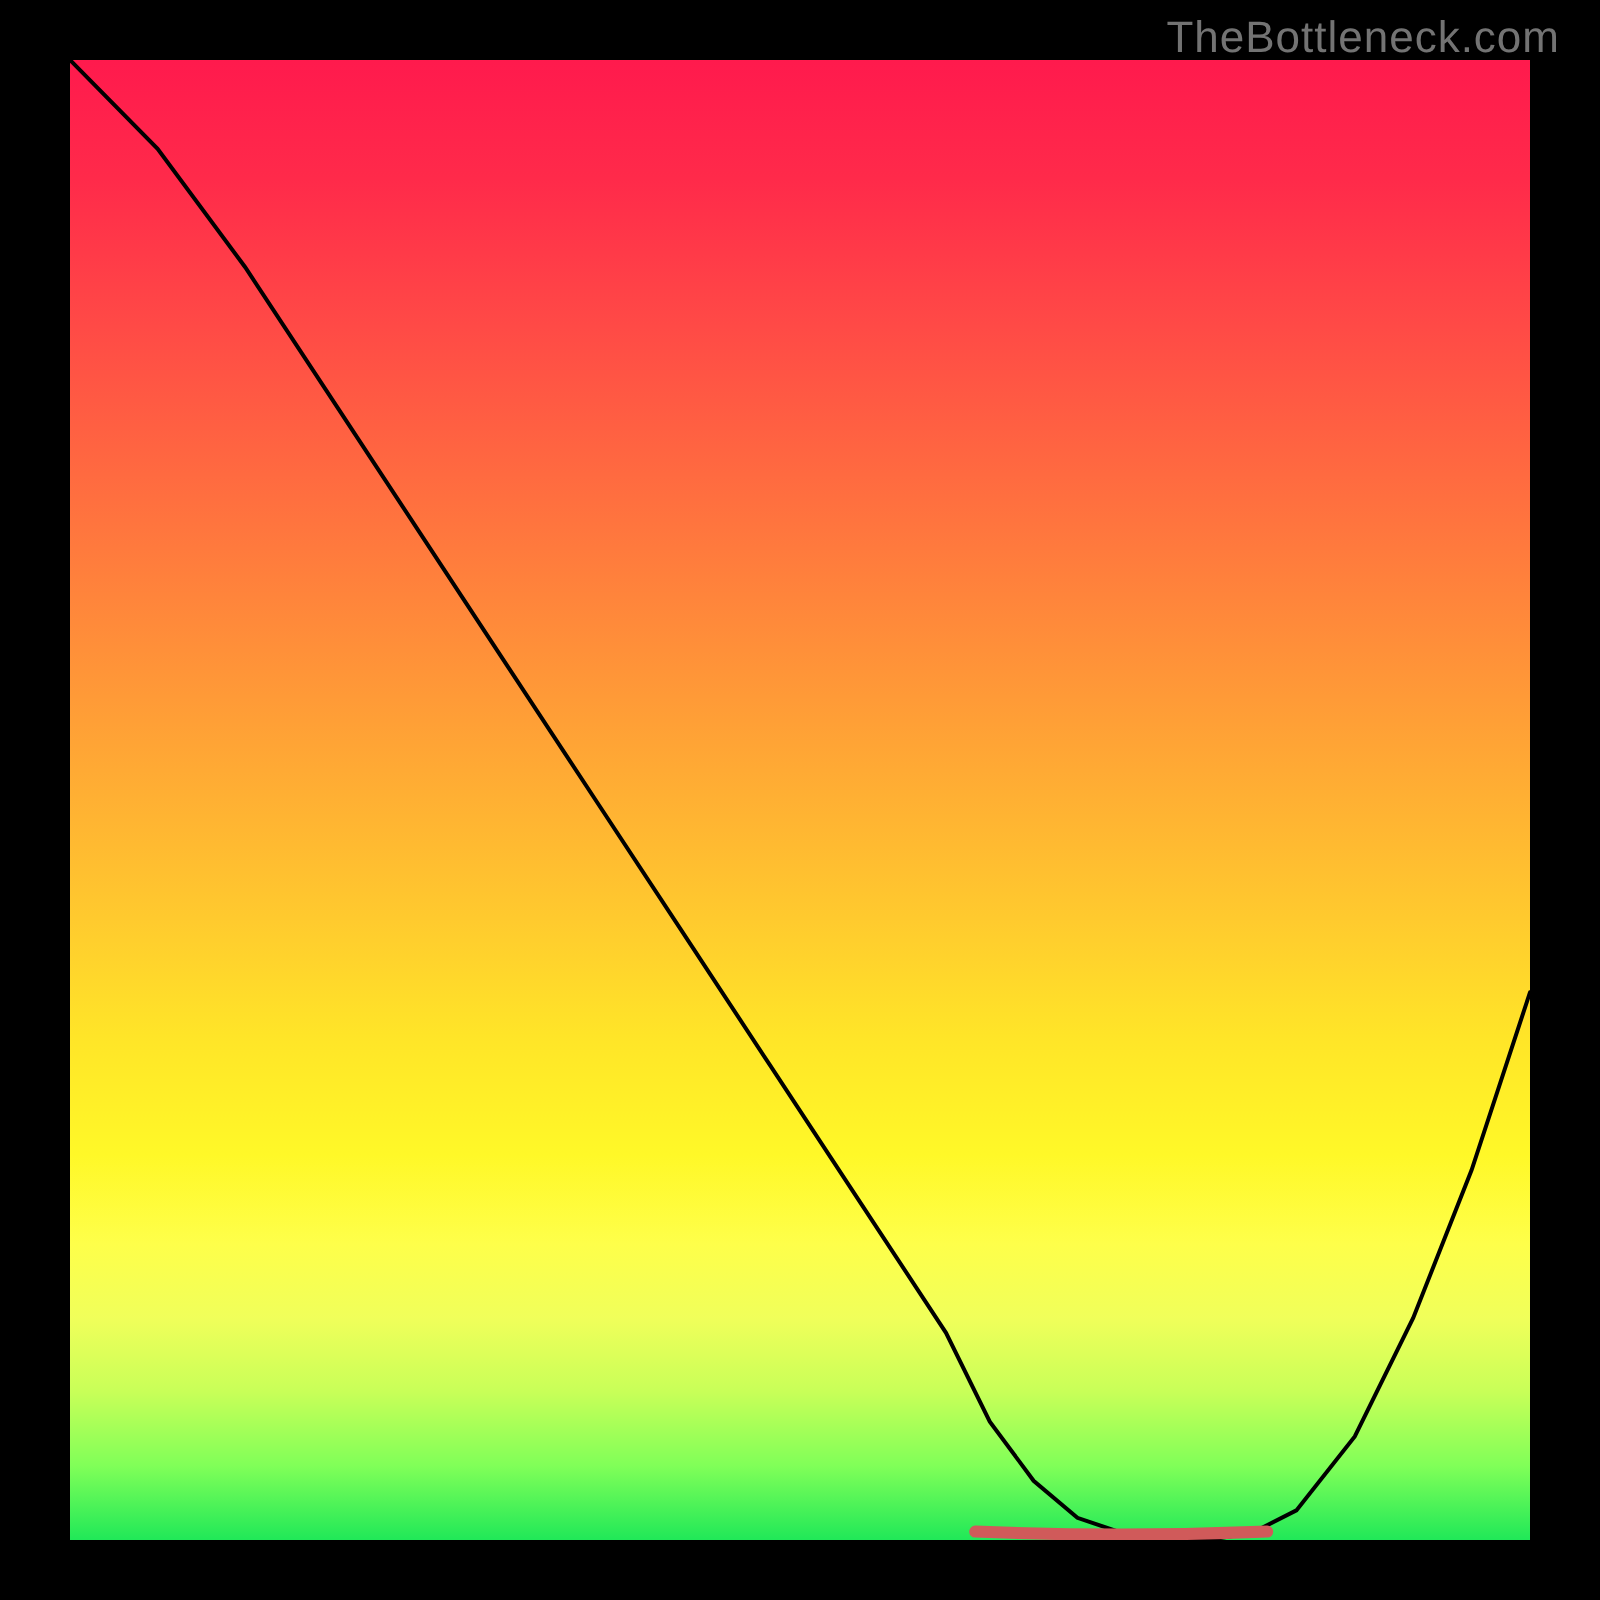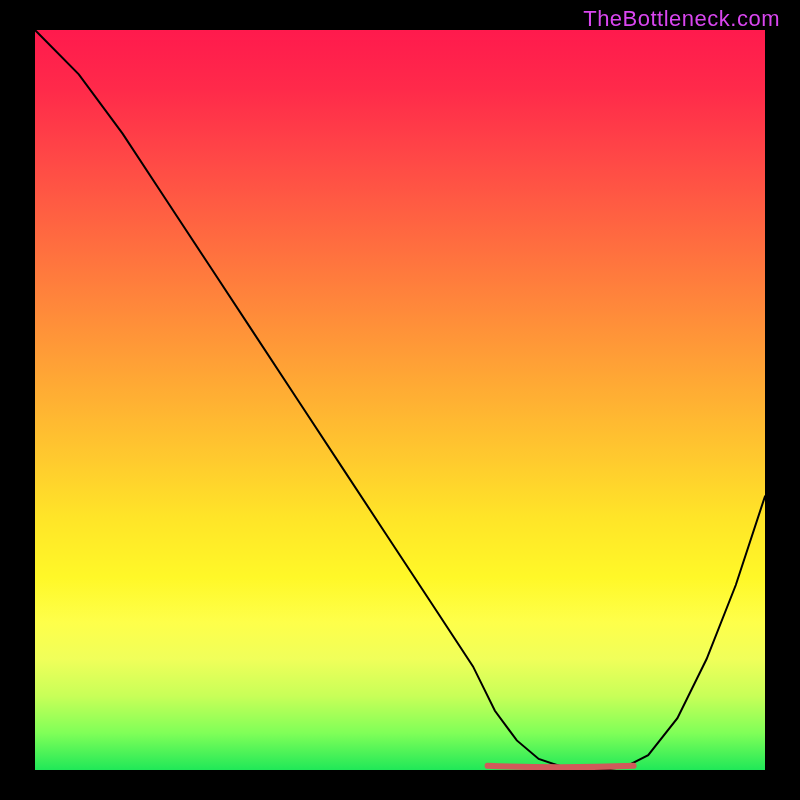--- a/index.html
+++ b/index.html
@@ -9,21 +9,21 @@
     height: 800px;
     background: #000;
     position: relative;
     font-family: Arial, Helvetica, sans-serif;
   }
   .watermark {
     position: absolute;
     top: 6px;
     right: 20px;
     font-size: 22px;
-    color: #d946ef;
+    color: #737373;
     font-weight: 500;
     letter-spacing: 0.5px;
   }
   .plot-area {
     position: absolute;
     left: 35px;
     top: 30px;
     width: 730px;
     height: 740px;
     overflow: hidden;

